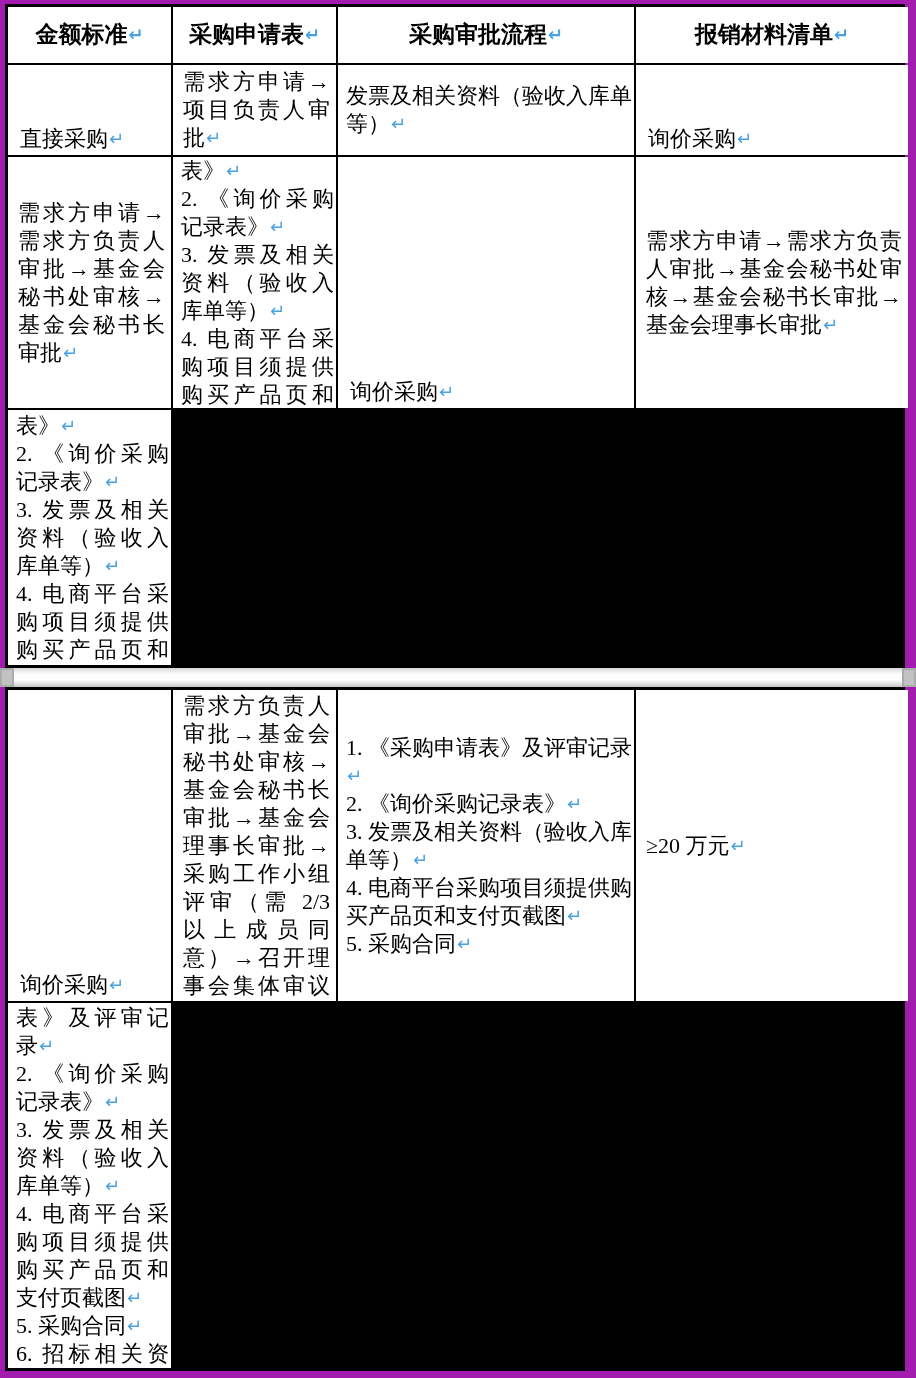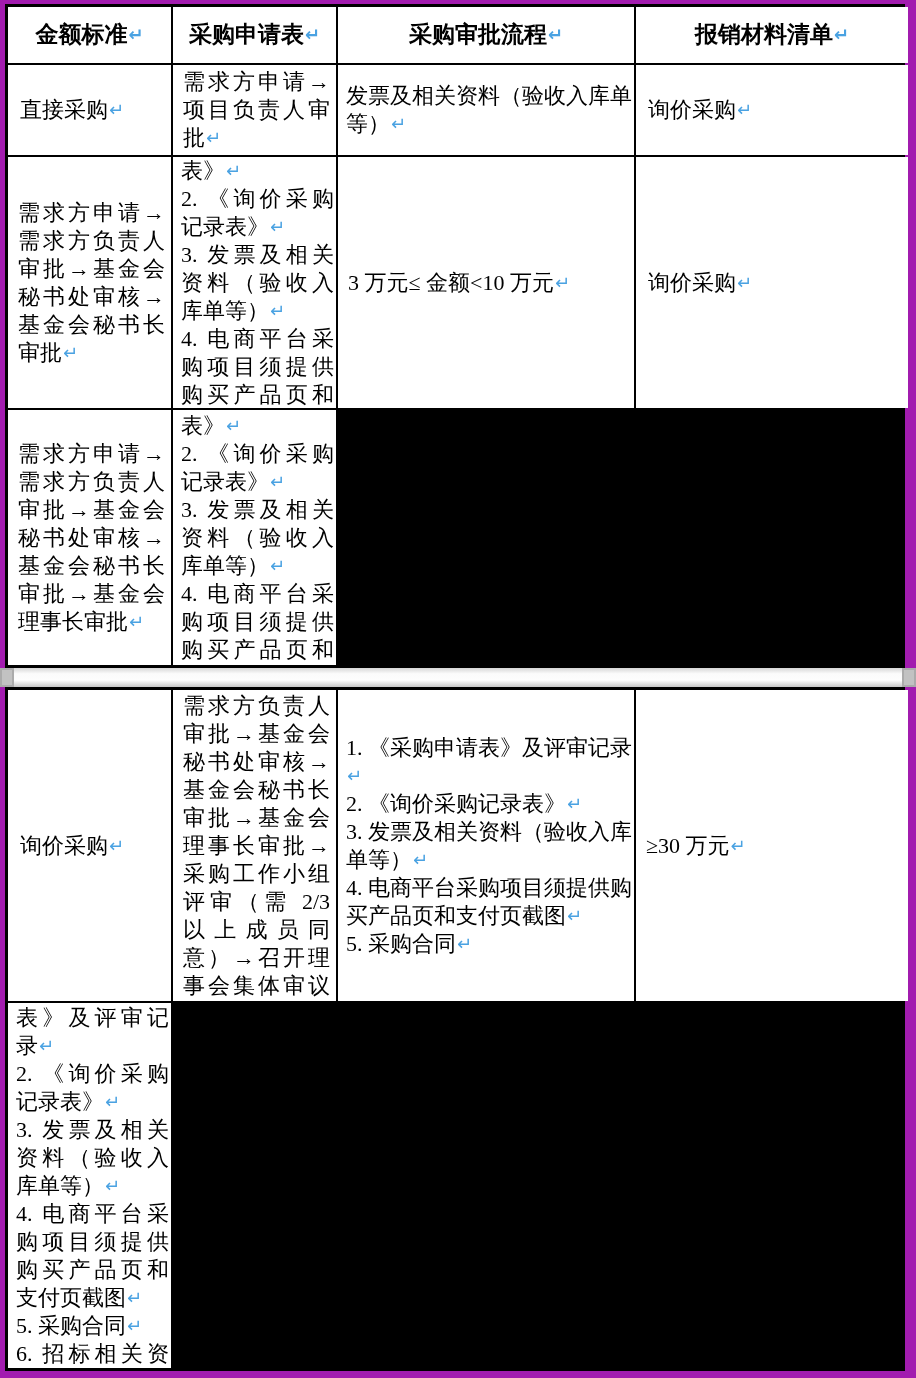--- a/index.html
+++ b/index.html
@@ -36,21 +36,21 @@
     overflow: hidden;
   }
   .th {
     align-items: center;
     justify-content: center;
     flex-direction: row;
     font-weight: bold;
     font-size: 23px;
   }
   .c-amount   { padding: 2px 6px 2px 10px; }
-  .c-method   { padding: 2px 6px 2px 12px; }
+  .c-method   { padding: 2px 6px 2px 12px; justify-content: flex-end; }
   .c-process  { padding: 2px 6px 2px 10px; }
   .c-materials{ padding: 2px 2px 2px 8px;  }
   .para { text-align: justify; }
   .pmark {
     font-family: "DejaVu Sans", sans-serif;
     font-size: 18px;
     vertical-align: 1px;
     padding-left: 1px;
   }
   
@@ -108,23 +108,20 @@
       </div>
       <div class="cell c-process">
         <div class="para"><span class="ptext">需求方申请→需求方负责人审批→基金会秘书处审核→基金会秘书长审批</span><span class="pmark" style="color: rgb(74, 162, 226);">↵</span></div>
       </div>
       <div class="cell c-materials">
         <div class="para"><span class="ptext">1. 《采购申请表》</span><span class="pmark" style="color: rgb(74, 162, 226);">↵</span></div>
         <div class="para"><span class="ptext">2. 《询价采购记录表》</span><span class="pmark" style="color: rgb(74, 162, 226);">↵</span></div>
         <div class="para"><span class="ptext">3. 发票及相关资料（验收入库单等）</span><span class="pmark" style="color: rgb(74, 162, 226);">↵</span></div>
         <div class="para"><span class="ptext">4. 电商平台采购项目须提供购买产品页和支付页截图</span><span class="pmark" style="color: rgb(74, 162, 226);">↵</span></div>
       </div>
-      <div class="cell c-amount">
-        <div class="para"><span class="ptext">3 万元≤ 金额&lt;10 万元</span><span class="pmark" style="color: rgb(74, 162, 226);">↵</span></div>
-      </div>
       <div class="cell c-method">
         <div class="para"><span class="ptext">询价采购</span><span class="pmark" style="color: rgb(74, 162, 226);">↵</span></div>
       </div>
       <div class="cell c-process">
         <div class="para"><span class="ptext">需求方申请→需求方负责人审批→基金会秘书处审核→基金会秘书长审批→基金会理事长审批</span><span class="pmark" style="color: rgb(74, 162, 226);">↵</span></div>
       </div>
       <div class="cell c-materials">
         <div class="para"><span class="ptext">1. 《采购申请表》</span><span class="pmark" style="color: rgb(74, 162, 226);">↵</span></div>
         <div class="para"><span class="ptext">2. 《询价采购记录表》</span><span class="pmark" style="color: rgb(74, 162, 226);">↵</span></div>
         <div class="para"><span class="ptext">3. 发票及相关资料（验收入库单等）</span><span class="pmark" style="color: rgb(74, 162, 226);">↵</span></div>
@@ -146,21 +143,21 @@
         <div class="para"><span class="ptext">需求方申请→需求方负责人审批→基金会秘书处审核→基金会秘书长审批→基金会理事长审批→采购工作小组评审（需 2/3 以上成员同意）→召开理事会集体审议</span><span class="pmark" style="color: rgb(74, 162, 226);">↵</span></div>
       </div>
       <div class="cell c-materials">
         <div class="para"><span class="ptext">1. 《采购申请表》及评审记录</span><span class="pmark" style="color: rgb(74, 162, 226);">↵</span></div>
         <div class="para"><span class="ptext">2. 《询价采购记录表》</span><span class="pmark" style="color: rgb(74, 162, 226);">↵</span></div>
         <div class="para"><span class="ptext">3. 发票及相关资料（验收入库单等）</span><span class="pmark" style="color: rgb(74, 162, 226);">↵</span></div>
         <div class="para"><span class="ptext">4. 电商平台采购项目须提供购买产品页和支付页截图</span><span class="pmark" style="color: rgb(74, 162, 226);">↵</span></div>
         <div class="para"><span class="ptext">5. 采购合同</span><span class="pmark" style="color: rgb(74, 162, 226);">↵</span></div>
       </div>
       <div class="cell c-amount">
-        <div class="para"><span class="ptext">≥30 万元</span><span class="pmark" style="color: rgb(74, 162, 226);">↵</span></div>
+        <div class="para"><span class="ptext">≥20 万元</span><span class="pmark" style="color: rgb(74, 162, 226);">↵</span></div>
       </div>
       <div class="cell c-materials">
         <div class="para"><span class="ptext">1. 《采购申请表》及评审记录</span><span class="pmark" style="color: rgb(74, 162, 226);">↵</span></div>
         <div class="para"><span class="ptext">2. 《询价采购记录表》</span><span class="pmark" style="color: rgb(74, 162, 226);">↵</span></div>
         <div class="para"><span class="ptext">3. 发票及相关资料（验收入库单等）</span><span class="pmark" style="color: rgb(74, 162, 226);">↵</span></div>
         <div class="para"><span class="ptext">4. 电商平台采购项目须提供购买产品页和支付页截图</span><span class="pmark" style="color: rgb(74, 162, 226);">↵</span></div>
         <div class="para"><span class="ptext">5. 采购合同</span><span class="pmark" style="color: rgb(74, 162, 226);">↵</span></div>
         <div class="para"><span class="ptext">6. 招标相关资料</span><span class="pmark" style="color: rgb(74, 162, 226);">↵</span></div>
       </div>
     </div>

